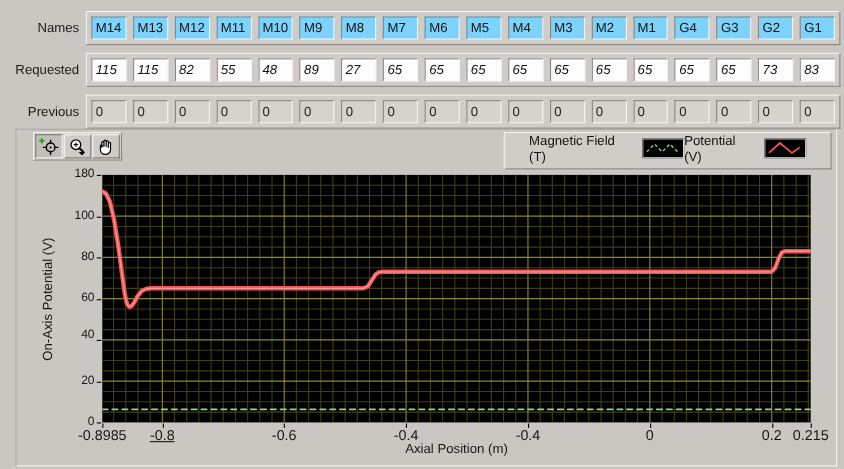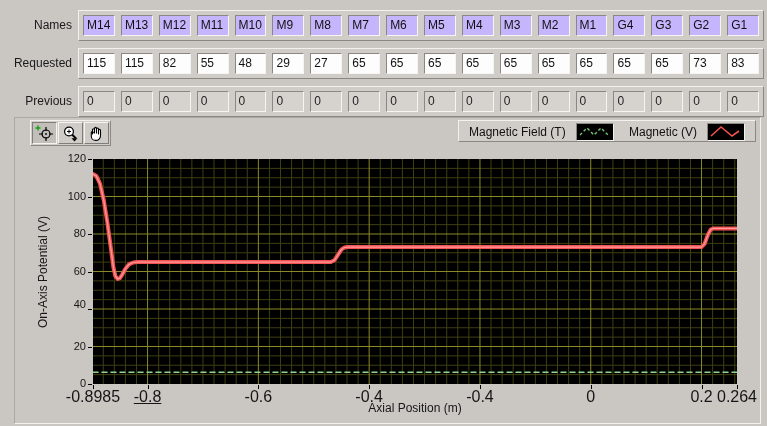--- a/index.html
+++ b/index.html
@@ -16,54 +16,54 @@
   .strip{
     position:relative;width:686px;height:31px;background:#d0cdc9;
     border-top:1px solid #f2f1ee;border-left:1px solid #f2f1ee;
     border-right:1px solid #8b8883;border-bottom:1px solid #8b8883;
     display:flex;align-items:center;padding:0 4px;gap:6px;box-sizing:border-box;
   }
   .cell{
     flex:1;height:21px;line-height:19px;font-size:12px;padding-left:3px;
     border-top:1px solid #8b8883;border-left:1px solid #8b8883;
     border-right:1px solid #f6f5f2;border-bottom:1px solid #f6f5f2;
-    background:#c4b5fd;box-sizing:border-box;overflow:hidden;white-space:nowrap;
-  }
-  .cell.requested{background:#fdfdfd;}
+    background:#7dd3fc;box-sizing:border-box;overflow:hidden;white-space:nowrap;
+  }
+  .cell.requested{background:#fdfdfd;font-style:italic;}
   .cell.previous{background:#d6d3cf;color:#222;}
   
   .frame{
     position:absolute;left:14px;top:117px;width:745px;height:305px;
     border-top:1px solid #aBa8a3;border-left:1px solid #aba8a3;
     border-bottom:1px solid #f2f1ee;border-right:1px solid #f2f1ee;
     pointer-events:none;
   }
   .palette{
     position:absolute;left:30px;top:120px;display:flex;gap:1px;background:#d0cdc9;
     padding:1px;border:1px solid;border-color:#f2f1ee #8b8883 #8b8883 #f2f1ee;
   }
   .pbtn{
     width:25px;height:22px;display:flex;align-items:center;justify-content:center;
     background:#cfccc7;border:1px solid;border-color:#f4f3f0 #807d78 #807d78 #f4f3f0;
     box-sizing:border-box;cursor:pointer;
   }
   .pbtn.pressed{background:#c2bfba;border-color:#807d78 #f4f3f0 #f4f3f0 #807d78;}
   .legendbar{
-    position:absolute;left:458px;top:120px;width:298px;height:22px;background:#d0cdc9;
+    position:absolute;left:458px;top:120px;width:298px;height:34px;background:#d0cdc9;
     border:1px solid;border-color:#f2f1ee #8b8883 #8b8883 #f2f1ee;
-    display:flex;align-items:flex-end;justify-content:space-between;
-    padding:0 10px;box-sizing:border-box;font-size:12px;
+    display:flex;align-items:flex-start;justify-content:space-between;
+    padding:0 22px;box-sizing:border-box;font-size:12px;
   }
   .legitem{display:flex;align-items:center;gap:10px;cursor:pointer;}
   .legswatch{width:38px;height:18px;background:#000;border:1px solid;
     border-color:#8b8883 #f2f1ee #f2f1ee #8b8883;display:block;box-sizing:border-box;}
   #plot-svg{position:absolute;left:93px;top:159px;background:#000;display:block;}
   .xtickmark{position:absolute;width:1px;height:4px;background:#000;}
   .ytickmark{position:absolute;width:4px;height:1px;background:#000;}
-  .xlab{position:absolute;font-size:16px;transform:translateX(-50%);white-space:nowrap;color:#161616;}
+  .xlab{position:absolute;font-size:13px;transform:translateX(-50%);white-space:nowrap;color:#161616;}
   .ylab{position:absolute;font-size:11px;width:44px;text-align:right;color:#161616;left:42px;}
   .axis-x{position:absolute;left:295px;top:401px;width:240px;text-align:center;font-size:12px;color:#161616;}
   .axis-y{
     position:absolute;left:36px;top:272px;white-space:nowrap;font-size:12px;color:#161616;
     transform-origin:0 0;transform:rotate(-90deg) translateX(-50%);
   }
 </style>
 </head>
 <body>
 
@@ -91,21 +91,21 @@
     </div>
 </div>
 <div class="trow" style="top:47px">
   <div class="rlabel">Requested</div>
   <div class="strip">
       <div class="cell requested">115</div>
       <div class="cell requested">115</div>
       <div class="cell requested">82</div>
       <div class="cell requested">55</div>
       <div class="cell requested">48</div>
-      <div class="cell requested">29</div>
+      <div class="cell requested">89</div>
       <div class="cell requested">27</div>
       <div class="cell requested">65</div>
       <div class="cell requested">65</div>
       <div class="cell requested">65</div>
       <div class="cell requested">65</div>
       <div class="cell requested">65</div>
       <div class="cell requested">65</div>
       <div class="cell requested">65</div>
       <div class="cell requested">65</div>
       <div class="cell requested">65</div>
@@ -166,21 +166,21 @@
 <div class="legendbar">
   <div class="legitem">
     <span>Magnetic Field (T)</span>
     <span class="legswatch">
       <svg width="36" height="16" viewBox="0 0 36 16">
         <polyline points="3,11 10,4 17,11 24,4 31,11" fill="none" stroke-width="1.4" stroke-dasharray="3 2.2" stroke="#74c274"></polyline>
       </svg>
     </span>
   </div>
   <div class="legitem">
-    <span>Magnetic (V)</span>
+    <span>Potential (V)</span>
     <span class="legswatch">
       <svg width="36" height="16" viewBox="0 0 36 16">
         <polyline points="3,12 13,3 24,12 31,7" fill="none" stroke-width="1.6" stroke="#f25252"></polyline>
       </svg>
     </span>
   </div>
 </div>
 
 <svg id="plot-svg" width="644" height="225" style="background: rgb(0, 0, 0);">
     <line x1="10.248602150537613" y1="0" x2="10.248602150537613" y2="225" stroke="#3f3f12" stroke-width="1"></line>
@@ -277,31 +277,31 @@
     <div class="xlab" style="left: 258.363px; top: 388px;">-0.6</div>
     <div class="xtickmark" style="left: 369.158px; top: 385px;"></div>
     <div class="xlab" style="left: 369.158px; top: 388px;">-0.4</div>
     <div class="xtickmark" style="left: 479.954px; top: 385px;"></div>
     <div class="xlab" style="left: 479.954px; top: 388px;">-0.4</div>
     <div class="xtickmark" style="left: 590.75px; top: 385px;"></div>
     <div class="xlab" style="left: 590.75px; top: 388px;">0</div>
     <div class="xtickmark" style="left: 701.545px; top: 385px;"></div>
     <div class="xlab" style="left: 701.545px; top: 388px;">0.2</div>
     <div class="xtickmark" style="left: 737px; top: 385px;"></div>
-    <div class="xlab" style="left: 737px; top: 388px;">0.264</div>
+    <div class="xlab" style="left: 737px; top: 388px;">0.215</div>
     <div class="ytickmark" style="left: 88px; top: 384px;"></div>
     <div class="ylab" style="top: 377px;">0</div>
     <div class="ytickmark" style="left: 88px; top: 346.5px;"></div>
     <div class="ylab" style="top: 339.5px;">20</div>
     <div class="ytickmark" style="left: 88px; top: 309px;"></div>
     <div class="ylab" style="top: 298px;">40</div>
     <div class="ytickmark" style="left: 88px; top: 271.5px;"></div>
     <div class="ylab" style="top: 264.5px;">60</div>
     <div class="ytickmark" style="left: 88px; top: 234px;"></div>
     <div class="ylab" style="top: 227px;">80</div>
     <div class="ytickmark" style="left: 88px; top: 196.5px;"></div>
     <div class="ylab" style="top: 189.5px;">100</div>
     <div class="ytickmark" style="left: 88px; top: 159px;"></div>
-    <div class="ylab" style="top: 152px;">120</div>
+    <div class="ylab" style="top: 152px;">180</div>
   </div>
 
 <div class="axis-y">On-Axis Potential (V)</div>
 <div class="axis-x">Axial Position (m)</div>
 
 </body></html>

